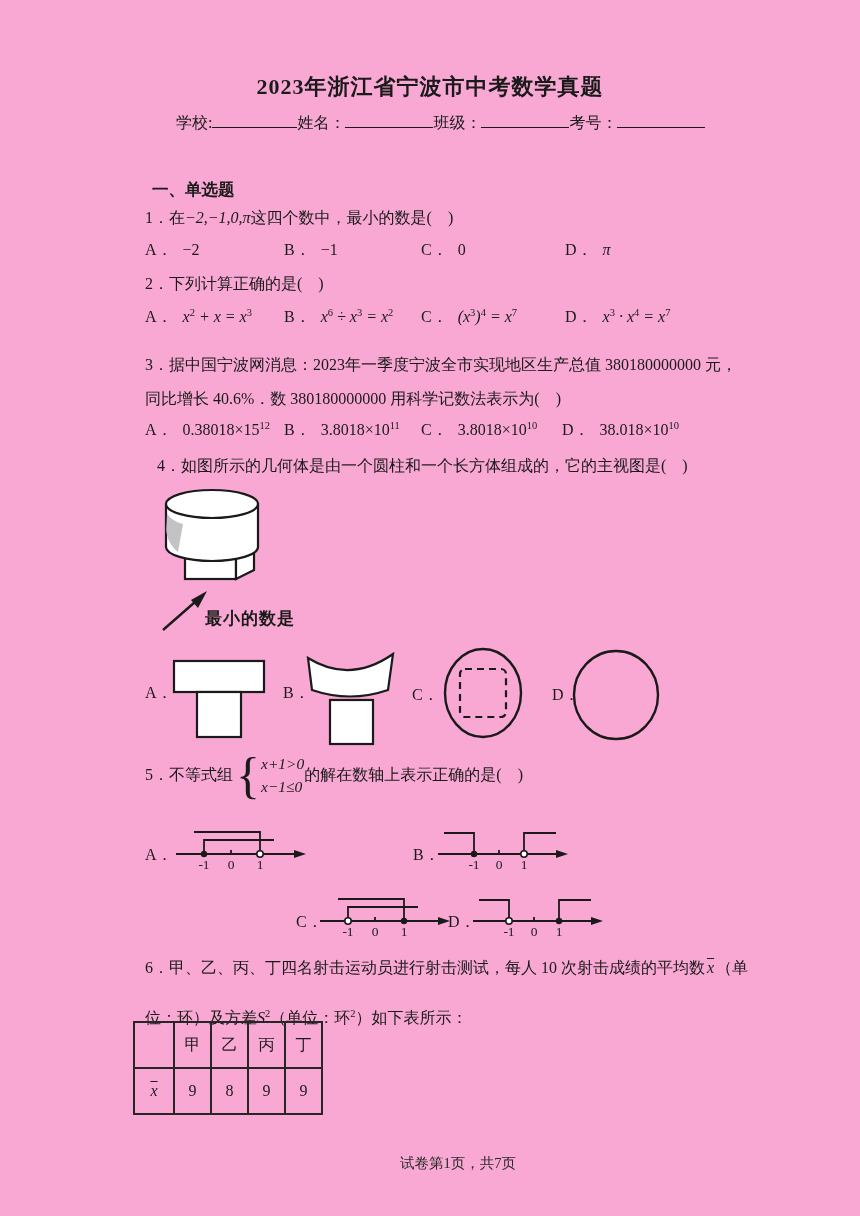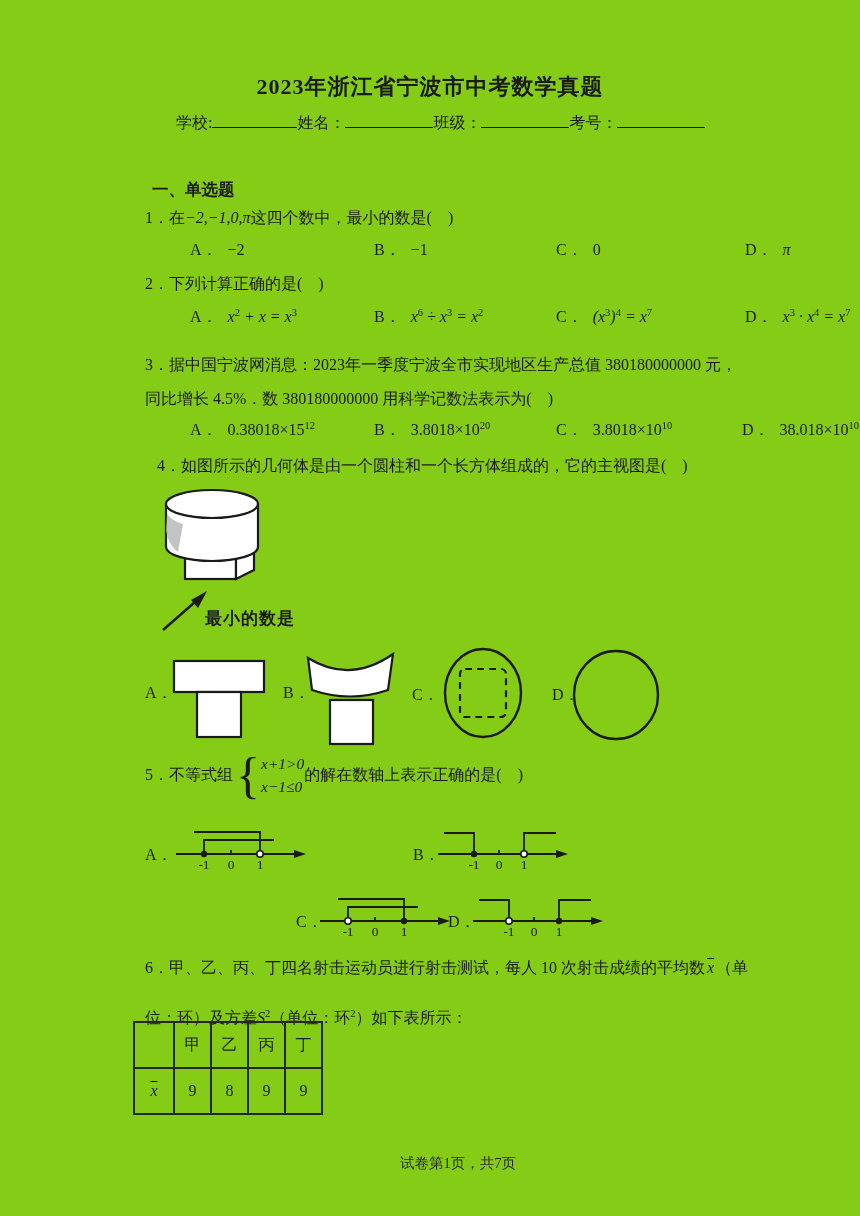--- a/index.html
+++ b/index.html
@@ -1,25 +1,25 @@
 <!DOCTYPE html>
 <html><head>
 <meta charset="utf-8">
 <style>
   html,body{margin:0;padding:0;background:#ffffff;}
-  #page{position:relative;width:860px;height:1216px;background:#84cc16;overflow:hidden;
+  #page{position:relative;width:860px;height:1216px;background:#f9a8d4;overflow:hidden;
         font-family:"Liberation Serif","DejaVu Serif",serif;color:#1a1a1a;font-size:16px;}
   .abs{position:absolute;}
   .title{width:860px;text-align:center;font-size:22px;font-weight:bold;letter-spacing:1px;}
   .hfields{white-space:nowrap;font-size:16px;}
   .blank{display:inline-block;width:86px;height:15px;border-bottom:1.4px solid #1a1a1a;vertical-align:baseline;}
   .sect{font-size:16.5px;font-weight:bold;margin-left:7px;}
   .stem{white-space:nowrap;}
   .row4{white-space:nowrap;}
-  .opt{display:inline-block;vertical-align:top;margin-left:45px;}
+  .opt{display:inline-block;vertical-align:top;}
   .olabel{display:inline-block;}
   .otext{margin-left:10px;}
   .mt{font-style:italic;}
   sup{font-size:10.5px;line-height:0;}
   .mvar{font-style:italic;}
   .xbar{font-style:italic;text-decoration:overline;padding:0 2px;}
   .brace{font-size:50px;font-weight:400;line-height:46px;margin:0 1px 0 3px;}
   .sys{display:inline-block;font-style:italic;font-size:15.5px;line-height:23px;}
   .q5row{display:flex;align-items:center;}
   .figlabel{font-size:16px;}
@@ -57,24 +57,24 @@
 
   <div class="abs stem" style="left:145px;top:274px;">2．下列计算正确的是(　)</div>
   <div class="abs row4" style="left:145px;top:307px;">
     <span class="opt" style="width:135px"><span class="olabel">A．</span><span class="otext"><span class="mt">x</span><sup>2</sup><span class="mt"> + x = x</span><sup>3</sup><span class="mt"></span><sup></sup></span></span>
     <span class="opt" style="width:133px"><span class="olabel">B．</span><span class="otext"><span class="mt">x</span><sup>6</sup><span class="mt"> ÷ x</span><sup>3</sup><span class="mt"> = x</span><sup>2</sup></span></span>
     <span class="opt" style="width:140px"><span class="olabel">C．</span><span class="otext"><span class="mt">(x</span><sup>3</sup><span class="mt">)</span><sup>4</sup><span class="mt"> = x</span><sup>7</sup></span></span>
     <span class="opt"><span class="olabel">D．</span><span class="otext"><span class="mt">x</span><sup>3</sup><span class="mt"> · x</span><sup>4</sup><span class="mt"> = x</span><sup>7</sup></span></span>
   </div>
 
   <div class="abs stem" style="left:145px;top:355px;">3．据中国宁波网消息：2023年一季度宁波全市实现地区生产总值 380180000000 元，</div>
-  <div class="abs stem" style="left:145px;top:389px;">同比增长 4.5%．数 380180000000 用科学记数法表示为(　)</div>
+  <div class="abs stem" style="left:145px;top:389px;">同比增长 40.6%．数 380180000000 用科学记数法表示为(　)</div>
   <div class="abs row4" style="left:145px;top:420px;">
     <span class="opt" style="width:135px"><span class="olabel">A．</span><span class="otext"><span>0.38018×15</span><sup>12</sup></span></span>
-    <span class="opt" style="width:133px"><span class="olabel">B．</span><span class="otext"><span>3.8018×10</span><sup>20</sup></span></span>
+    <span class="opt" style="width:133px"><span class="olabel">B．</span><span class="otext"><span>3.8018×10</span><sup>11</sup></span></span>
     <span class="opt" style="width:137px"><span class="olabel">C．</span><span class="otext"><span>3.8018×10</span><sup>10</sup></span></span>
     <span class="opt"><span class="olabel">D．</span><span class="otext"><span>38.018×10</span><sup>10</sup></span></span>
   </div>
 
   <div class="abs stem" style="left:145px;top:456px;margin-left:12px;">4．如图所示的几何体是由一个圆柱和一个长方体组成的，它的主视图是(　)</div>
 
   <svg class="abs" style="left:150px;top:482px;" width="150" height="152" viewBox="0 0 150 152">
     <g>
       <rect x="35" y="66" width="51" height="31" class="shape"></rect>
       <polygon points="86,66 104,57 104,88 86,97" class="shape"></polygon>

